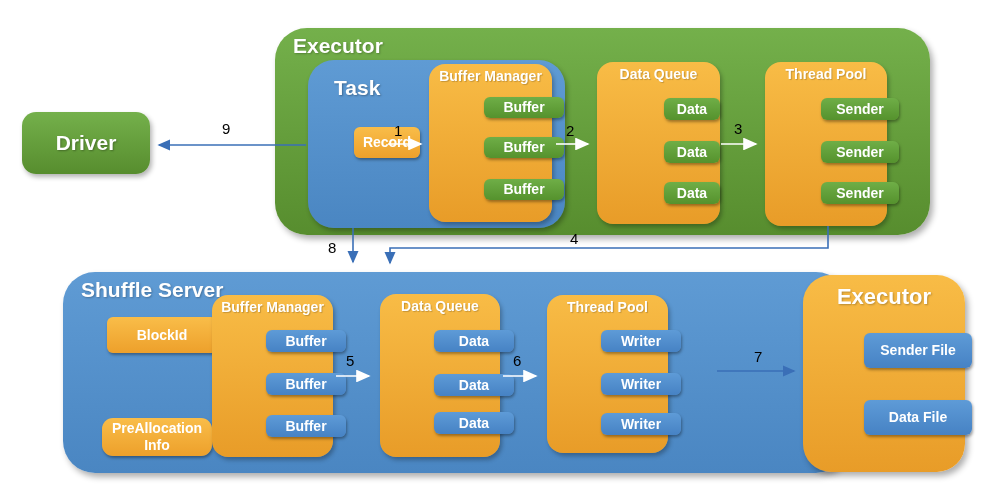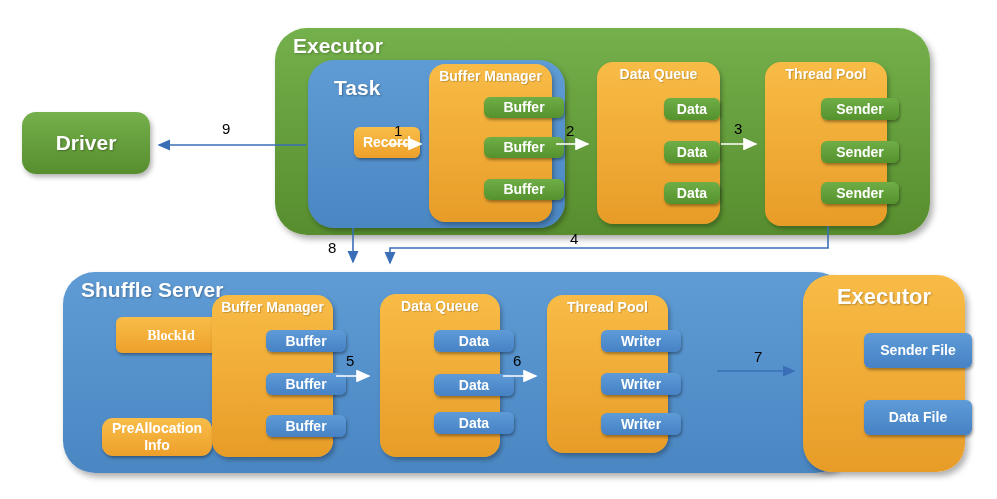--- a/index.html
+++ b/index.html
@@ -60,21 +60,21 @@
       <div class="box sm green-sm" style="left:22px;top:79px;width:78px;height:22px;">Sender</div>
       <div class="box sm green-sm" style="left:22px;top:120px;width:78px;height:22px;">Sender</div>
     </div>
   </div>
 
   <div class="box green-big" style="left:22px;top:112px;width:128px;height:62px;border-radius:14px;box-shadow:2px 3px 5px rgba(0,0,0,.3);display:flex;align-items:center;justify-content:center;font-size:21px;font-weight:700;text-shadow:1px 1px 2px rgba(0,0,0,.3);">Driver</div>
 
   <div class="box big blue-big" style="left:63px;top:272px;width:785px;height:201px;">
     <div class="corner-title">Shuffle Server</div>
 
-    <div class="box sm orange-sm" style="left:19px;top:45px;width:110px;height:36px;font-family:Liberation Serif, serif;">BlockId</div>
+    <div class="box sm orange-sm" style="left:10px;top:45px;width:110px;height:36px;">BlockId</div>
     <div class="box sm orange-sm" style="left:5px;top:146px;width:110px;height:38px;padding:18px 8px;border-radius:11px;">PreAllocation Info</div>
 
     <div class="box mid orange-big" style="left:149px;top:23px;width:121px;height:162px;">
       <div class="mid-title">Buffer Manager</div>
       <div class="box sm blue-sm" style="left:20px;top:35px;width:80px;height:22px;">Buffer</div>
       <div class="box sm blue-sm" style="left:20px;top:78px;width:80px;height:22px;">Buffer</div>
       <div class="box sm blue-sm" style="left:20px;top:120px;width:80px;height:22px;">Buffer</div>
     </div>
 
     <div class="box mid orange-big" style="left:317px;top:22px;width:120px;height:163px;">

